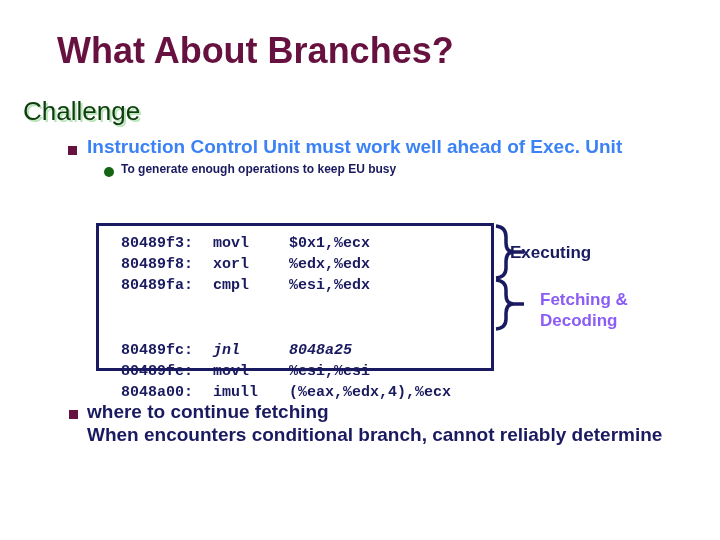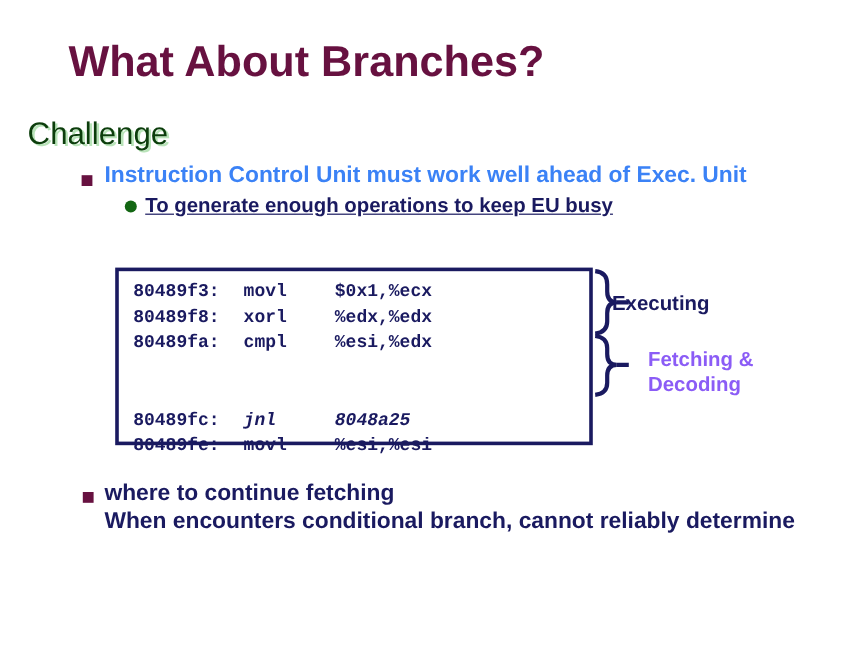--- a/index.html
+++ b/index.html
@@ -28,27 +28,27 @@
   .bullet1-text{
     position:absolute;left:87px;top:136px;
     font-size:19px;font-weight:bold;color:#3b82f6;white-space:nowrap;
   }
   .subbullet-marker{
     position:absolute;left:104px;top:167px;
     width:10px;height:10px;border-radius:50%;background:#136613;
   }
   .subbullet-text{
     position:absolute;left:121px;top:162px;
-    font-size:17px;font-weight:bold;color:#1a1a60;white-space:nowrap;text-decoration:underline;
+    font-size:12px;font-weight:bold;color:#1a1a60;white-space:nowrap;
   }
   .codebox{
     position:absolute;left:96px;top:223px;
     width:398px;height:148px;box-sizing:border-box;
     border:3px solid #1a1a60;background:#ffffff;
-    padding:7px 0 0 12px;
+    padding:7px 0 0 22px;
     font-family:"Liberation Mono","DejaVu Sans Mono",monospace;
     font-size:15px;font-weight:bold;color:#1a1a60;
     line-height:21px;
   }
   .code-row{white-space:nowrap;}
   .code-addr{display:inline-block;width:92px;}
   .code-op{display:inline-block;width:76px;}
   .code-row.italic .code-op,
   .code-row.italic .code-args{font-style:italic;margin-top:44px;}
   .braces{
@@ -97,20 +97,23 @@
     </div>
     <div class="code-row">
       <span class="code-addr">80489fa:</span><span class="code-op">cmpl</span><span class="code-args">%esi,%edx</span>
     </div>
     <div class="code-row italic">
       <span class="code-addr">80489fc:</span><span class="code-op">jnl</span><span class="code-args">8048a25</span>
     </div>
     <div class="code-row">
       <span class="code-addr">80489fe:</span><span class="code-op">movl</span><span class="code-args">%esi,%esi</span>
     </div>
+    <div class="code-row">
+      <span class="code-addr">8048a00:</span><span class="code-op">imull</span><span class="code-args">(%eax,%edx,4),%ecx</span>
+    </div>
   </div>
 
   <svg class="braces" viewBox="0 0 32 112" xmlns="http://www.w3.org/2000/svg">
     <path d="M 1,4 Q 11,5 11,15 L 11,21 Q 11,30 19,30 Q 11,30 11,39 L 11,46 Q 11,55 1,56" fill="none" stroke="#1a1a60" stroke-width="3.5"></path>
     <line x1="19" y1="30" x2="29" y2="30" stroke="#1a1a60" stroke-width="3.5"></line>
     <path d="M 1,58 Q 11,59 11,68 L 11,73 Q 11,82 19,82 Q 11,82 11,91 L 11,97 Q 11,106 1,107" fill="none" stroke="#1a1a60" stroke-width="3.5"></path>
     <line x1="19" y1="82" x2="29" y2="82" stroke="#1a1a60" stroke-width="3.5"></line>
   </svg>
 
   <div class="exec-label">Executing</div>

